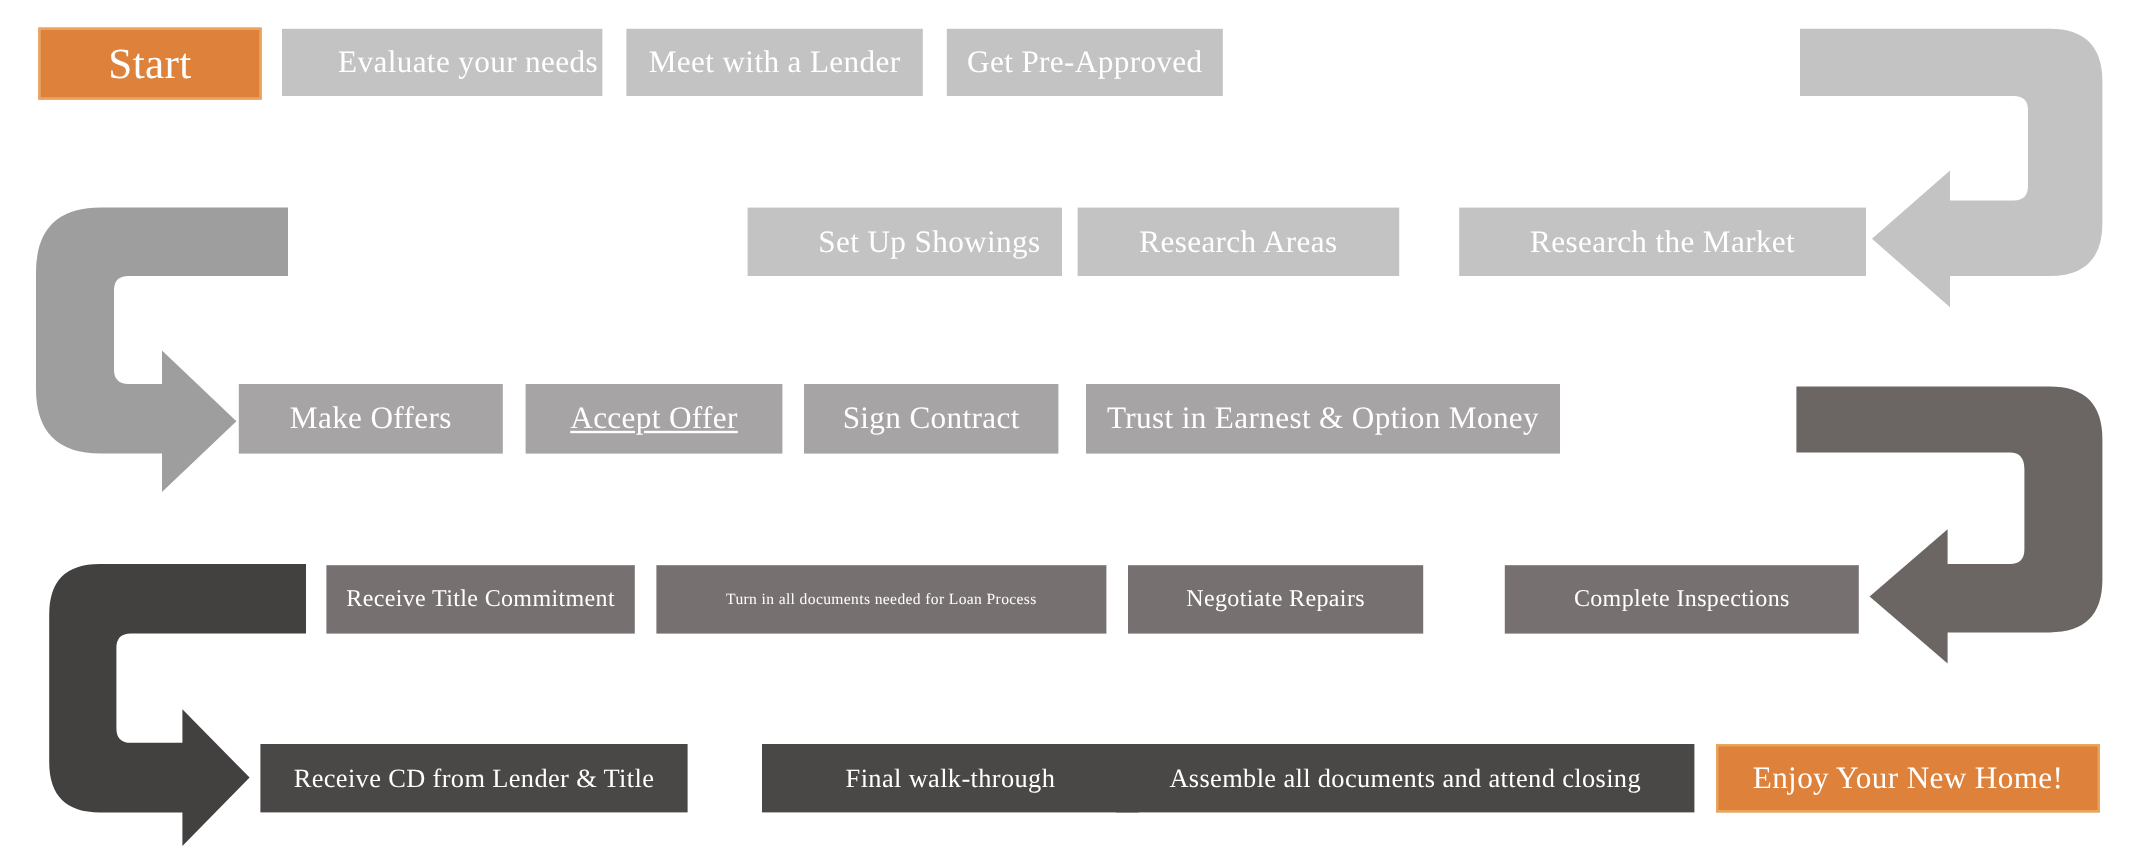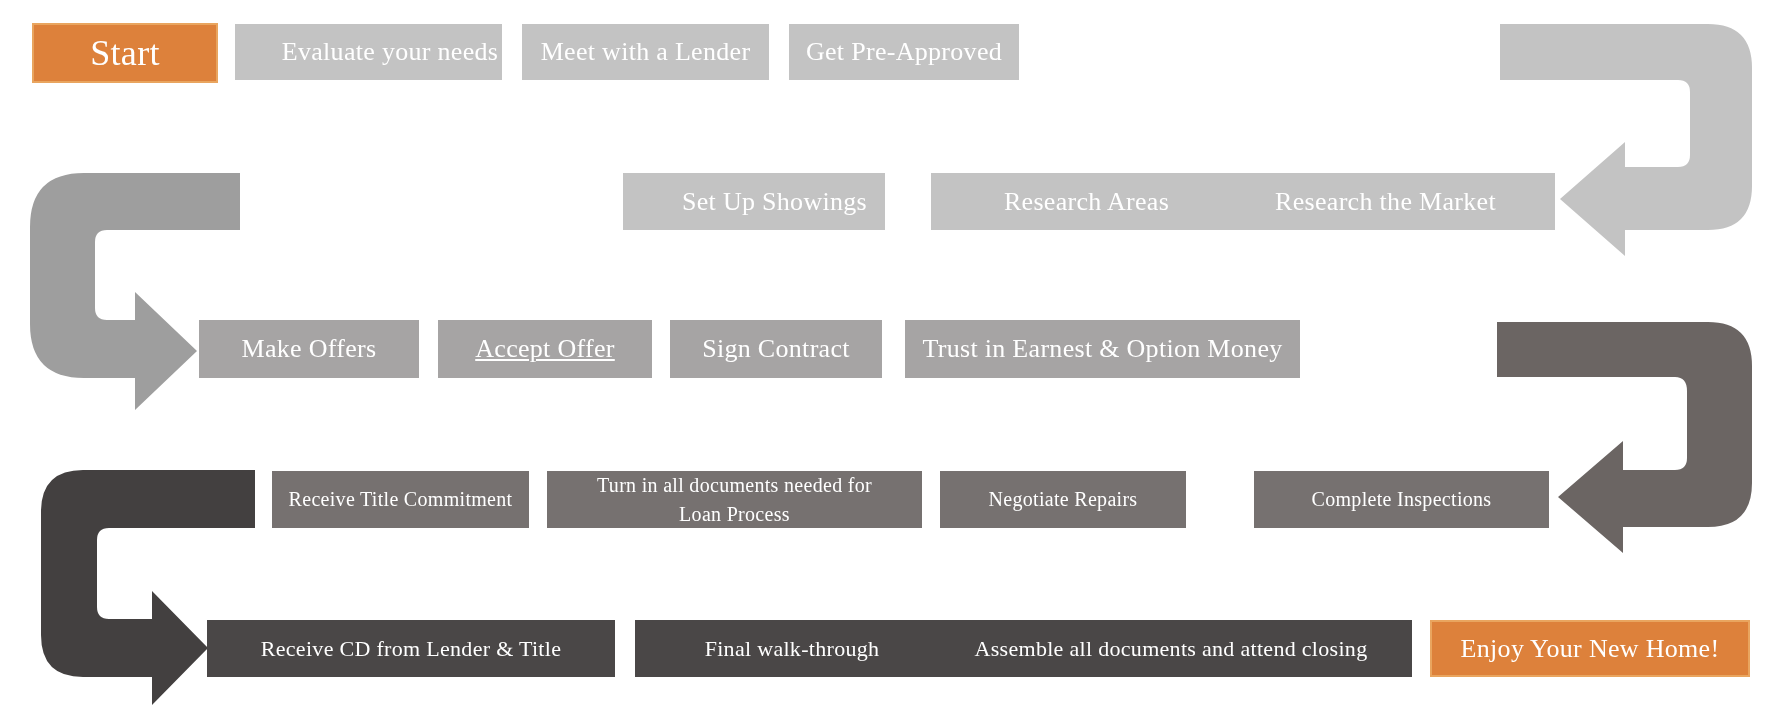--- a/index.html
+++ b/index.html
@@ -25,21 +25,21 @@
   .g1{background:#c3c3c3;}            
   .g3{background:#a6a4a4;}            
   .g4{background:#767170;}            
   .g5{background:#4a4747;}            
   .orange{background:#dd813b;border:2px solid #e9a55f;}
   .r1{top:24px;height:56px;font-size:26px;}
   .r1.start-box{top:23px;height:60px;font-size:36px;}
   .r2{top:173px;height:57px;font-size:26px;}
   .r3{top:320px;height:58px;font-size:26px;}
   .r4{top:471px;height:57px;font-size:20px;}
-  .r4.small-text{font-size:20px;line-height:1.45;}
+  .r4.small-text{font-size:13px;line-height:1.45;}
   .small-text .wrap{display:inline-block;max-width:310px;}
   .r5{top:620px;height:57px;font-size:22px;}
   .r5.enjoy-box{font-size:26px;}
 </style>
 </head>
 <body>
 
 <div id="canvas">
 
   <svg id="arrow-layer" width="1781" height="712" viewBox="0 0 1781 712">
@@ -48,33 +48,33 @@
     <path d="M 1497,322 H 1708 Q 1752,322 1752,366 V 483 Q 1752,527 1708,527 H 1623 V 553 L 1558,497 L 1623,441 V 470 H 1675 Q 1687,470 1687,458 V 391 Q 1687,377 1675,377 H 1497 Z" fill="#6b6563"></path>
     <path d="M 255,470 H 83 Q 41,470 41,512 V 635 Q 41,677 83,677 H 152 V 705 L 208,648 L 152,591 V 619 H 109 Q 97,619 97,607 V 540 Q 97,528 109,528 H 255 Z" fill="#434040"></path>
   </svg>
 
   <div class="step r1 start-box orange" style="left:32px;width:186px;">Start</div>
   <div class="step r1 g1" style="left:235px;width:267px;padding-left:43px;">Evaluate your needs</div>
   <div class="step r1 g1" style="left:522px;width:247px;">Meet with a Lender</div>
   <div class="step r1 g1" style="left:789px;width:230px;">Get Pre-Approved</div>
 
   <div class="step r2 g1" style="left:623px;width:262px;padding-left:41px;">Set Up Showings</div>
-  <div class="step r2 g1" style="left:931px;width:311px;">Research Areas</div>
+  <div class="step r2 g1" style="left:898px;width:268px;">Research Areas</div>
   <div class="step r2 g1" style="left:1216px;width:339px;">Research the Market</div>
 
   <div class="step r3 g3" style="left:199px;width:220px;">Make Offers</div>
   <div class="step r3 g3" style="left:438px;width:214px;text-decoration:underline;">Accept Offer</div>
   <div class="step r3 g3" style="left:670px;width:212px;">Sign Contract</div>
   <div class="step r3 g3" style="left:905px;width:395px;">Trust in Earnest &amp; Option Money</div>
 
   <div class="step r4 g4" style="left:272px;width:257px;">Receive Title Commitment</div>
   <div class="step r4 g4 small-text" style="left:547px;width:375px;">
     <span class="wrap">Turn in all documents needed for Loan Process</span>
   </div>
   <div class="step r4 g4" style="left:940px;width:246px;">Negotiate Repairs</div>
   <div class="step r4 g4" style="left:1254px;width:295px;">Complete Inspections</div>
 
-  <div class="step r5 g5" style="left:207px;width:408px;">Receive CD from Lender &amp; Title</div>
+  <div class="step r5 g5" style="left:217px;width:356px;">Receive CD from Lender &amp; Title</div>
   <div class="step r5 g5" style="left:635px;width:314px;">Final walk-through</div>
   <div class="step r5 g5" style="left:930px;width:482px;">Assemble all documents and attend closing</div>
   <div class="step r5 enjoy-box orange" style="left:1430px;width:320px;">Enjoy Your New Home!</div>
 
 </div>
 
 </body></html>

